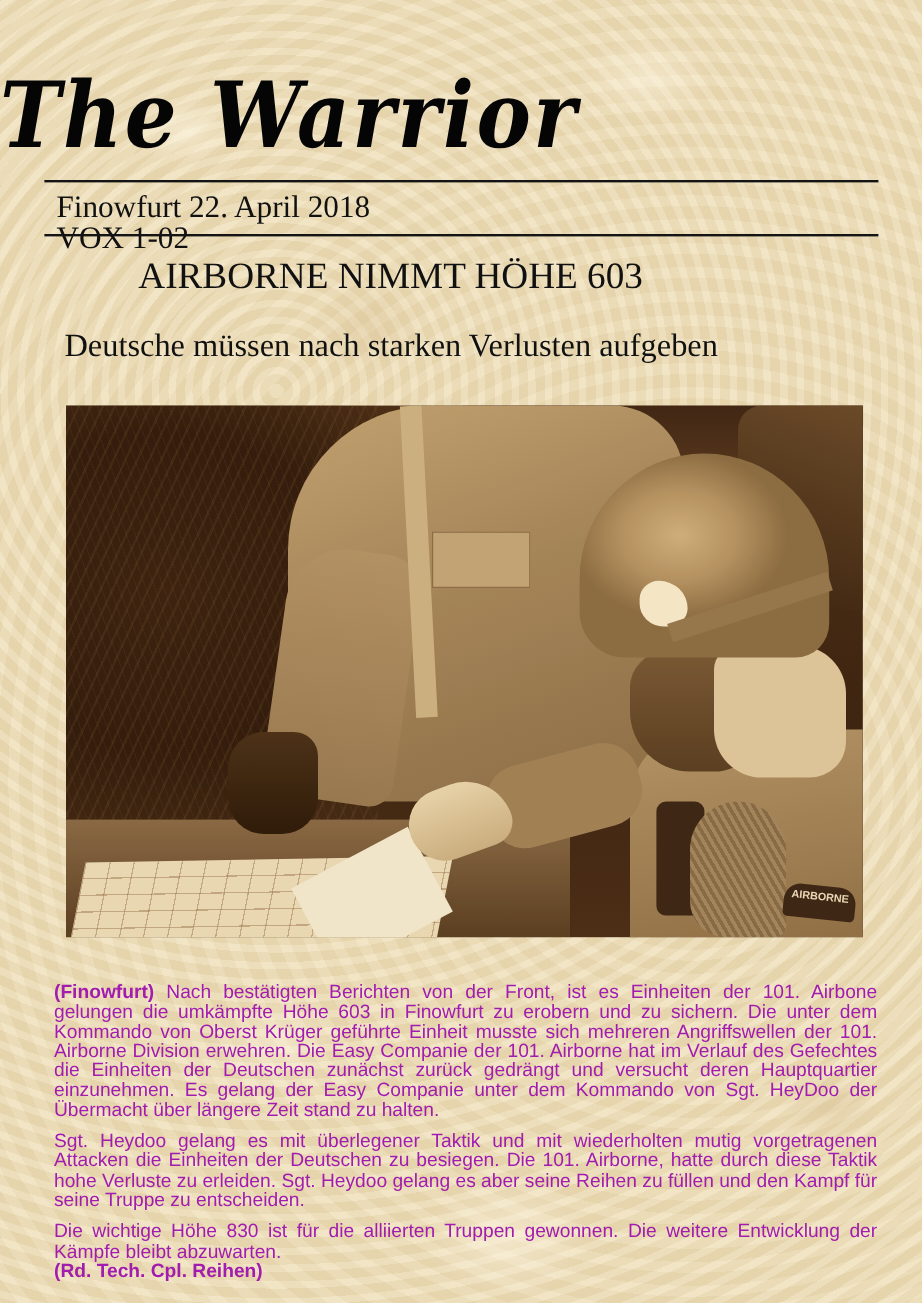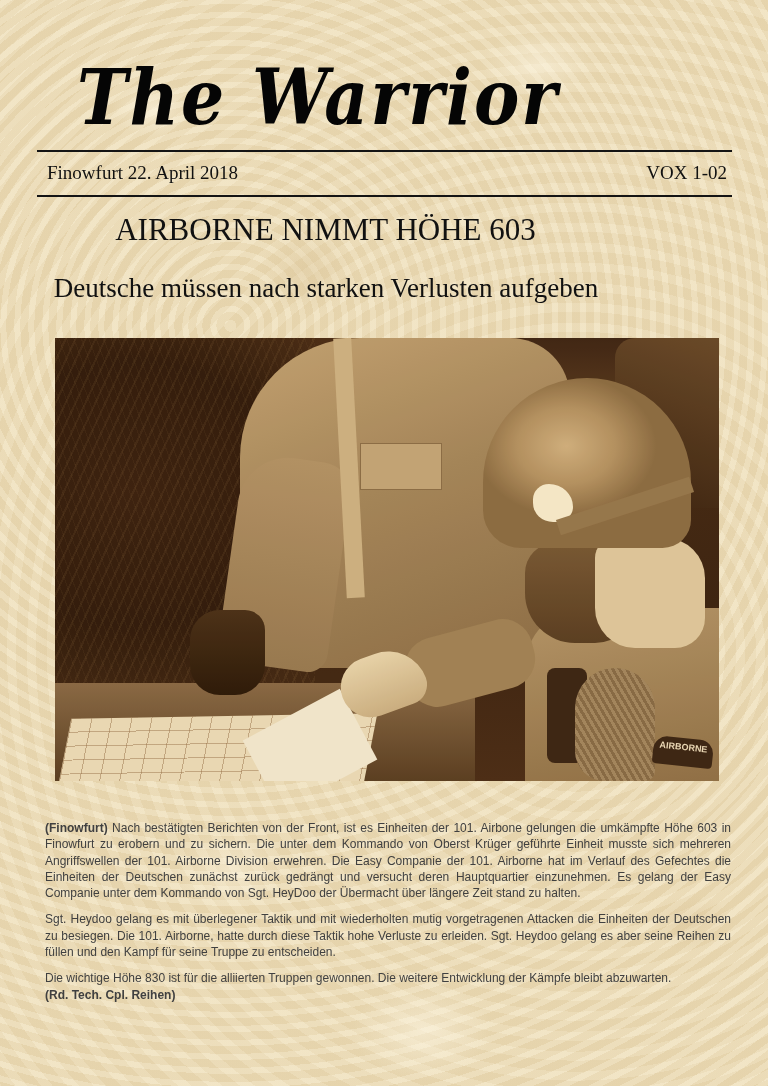--- a/index.html
+++ b/index.html
@@ -25,22 +25,21 @@
         repeating-radial-gradient(circle at 75% 60%, rgba(255,250,235,0.14) 0 9px, rgba(205,180,135,0.10) 9px 20px);
       font-family: "Liberation Serif", serif;
       color: #111;
     }
 
     .masthead {
       position: absolute;
       left: 0;
       top: 52px;
       width: 612px;
-      text-align: center;
-      padding-left: 12px;
+      text-align: left;
     }
     .masthead-title {
       font-family: "DejaVu Serif", serif;
       font-weight: bold;
       font-style: italic;
       font-size: 68px;
       line-height: 90px;
       letter-spacing: 2px;
       color: #050505;
       transform: scaleY(1.12);
@@ -58,23 +57,24 @@
     .rule.bottom { top: 195px; }
 
     .dateline {
       position: absolute;
       top: 160px;
       left: 47px;
       width: 680px;
       display: flex;
       justify-content: space-between;
       font-family: "Liberation Serif", serif;
-      font-size: 19px;
+      font-size: 26px;
       line-height: 26px;
       color: #111;
+      flex-direction: column;
     }
 
     .headline {
       position: absolute;
       top: 210px;
       left: 0;
       width: 651px;
       text-align: center;
       font-family: "Liberation Serif", serif;
       font-size: 31px;
@@ -231,23 +231,23 @@
       left: 0; top: 0; width: 664px; height: 443px;
       background: rgba(120, 80, 30, 0.08);
     }
 
     .article {
       position: absolute;
       left: 45px;
       top: 820px;
       width: 686px;
       font-family: "Liberation Sans", sans-serif;
-      font-size: 12px;
+      font-size: 16px;
       line-height: 16.3px;
-      color: #404040;
+      color: #a21caf;
     }
     .article p {
       margin: 0 0 10px 0;
       text-align: justify;
     }
     .article .bold {
       font-weight: bold;
     }
   </style>
 </head>

